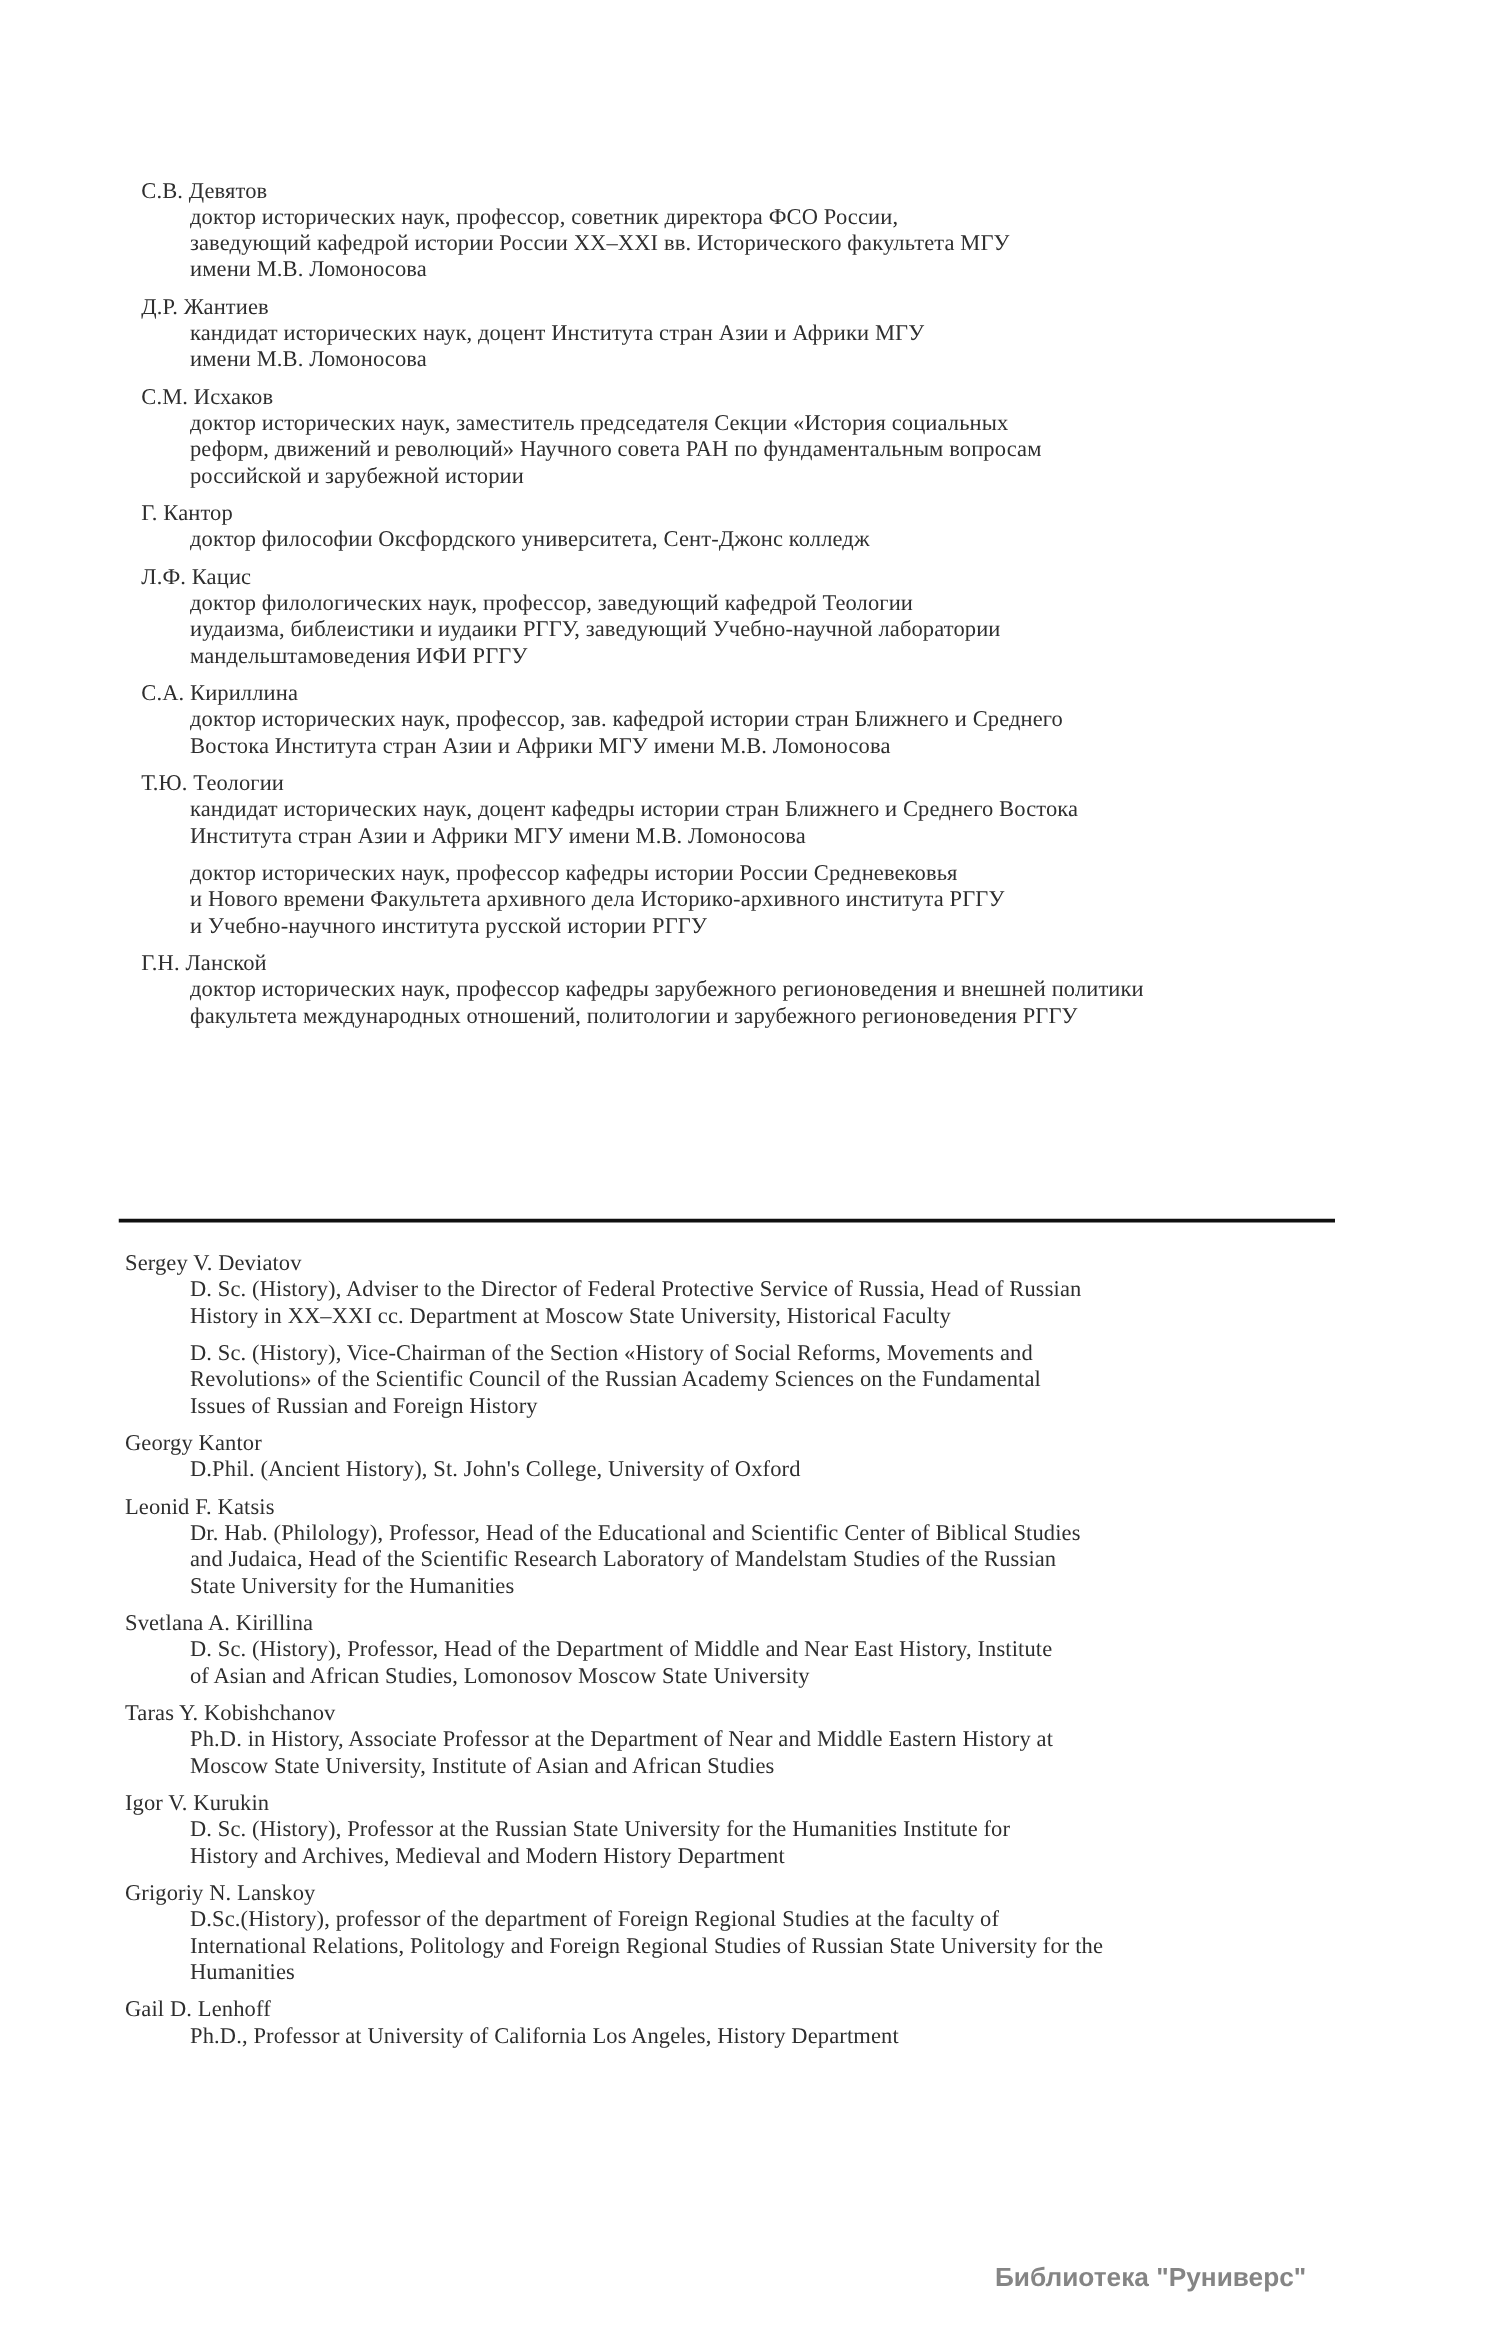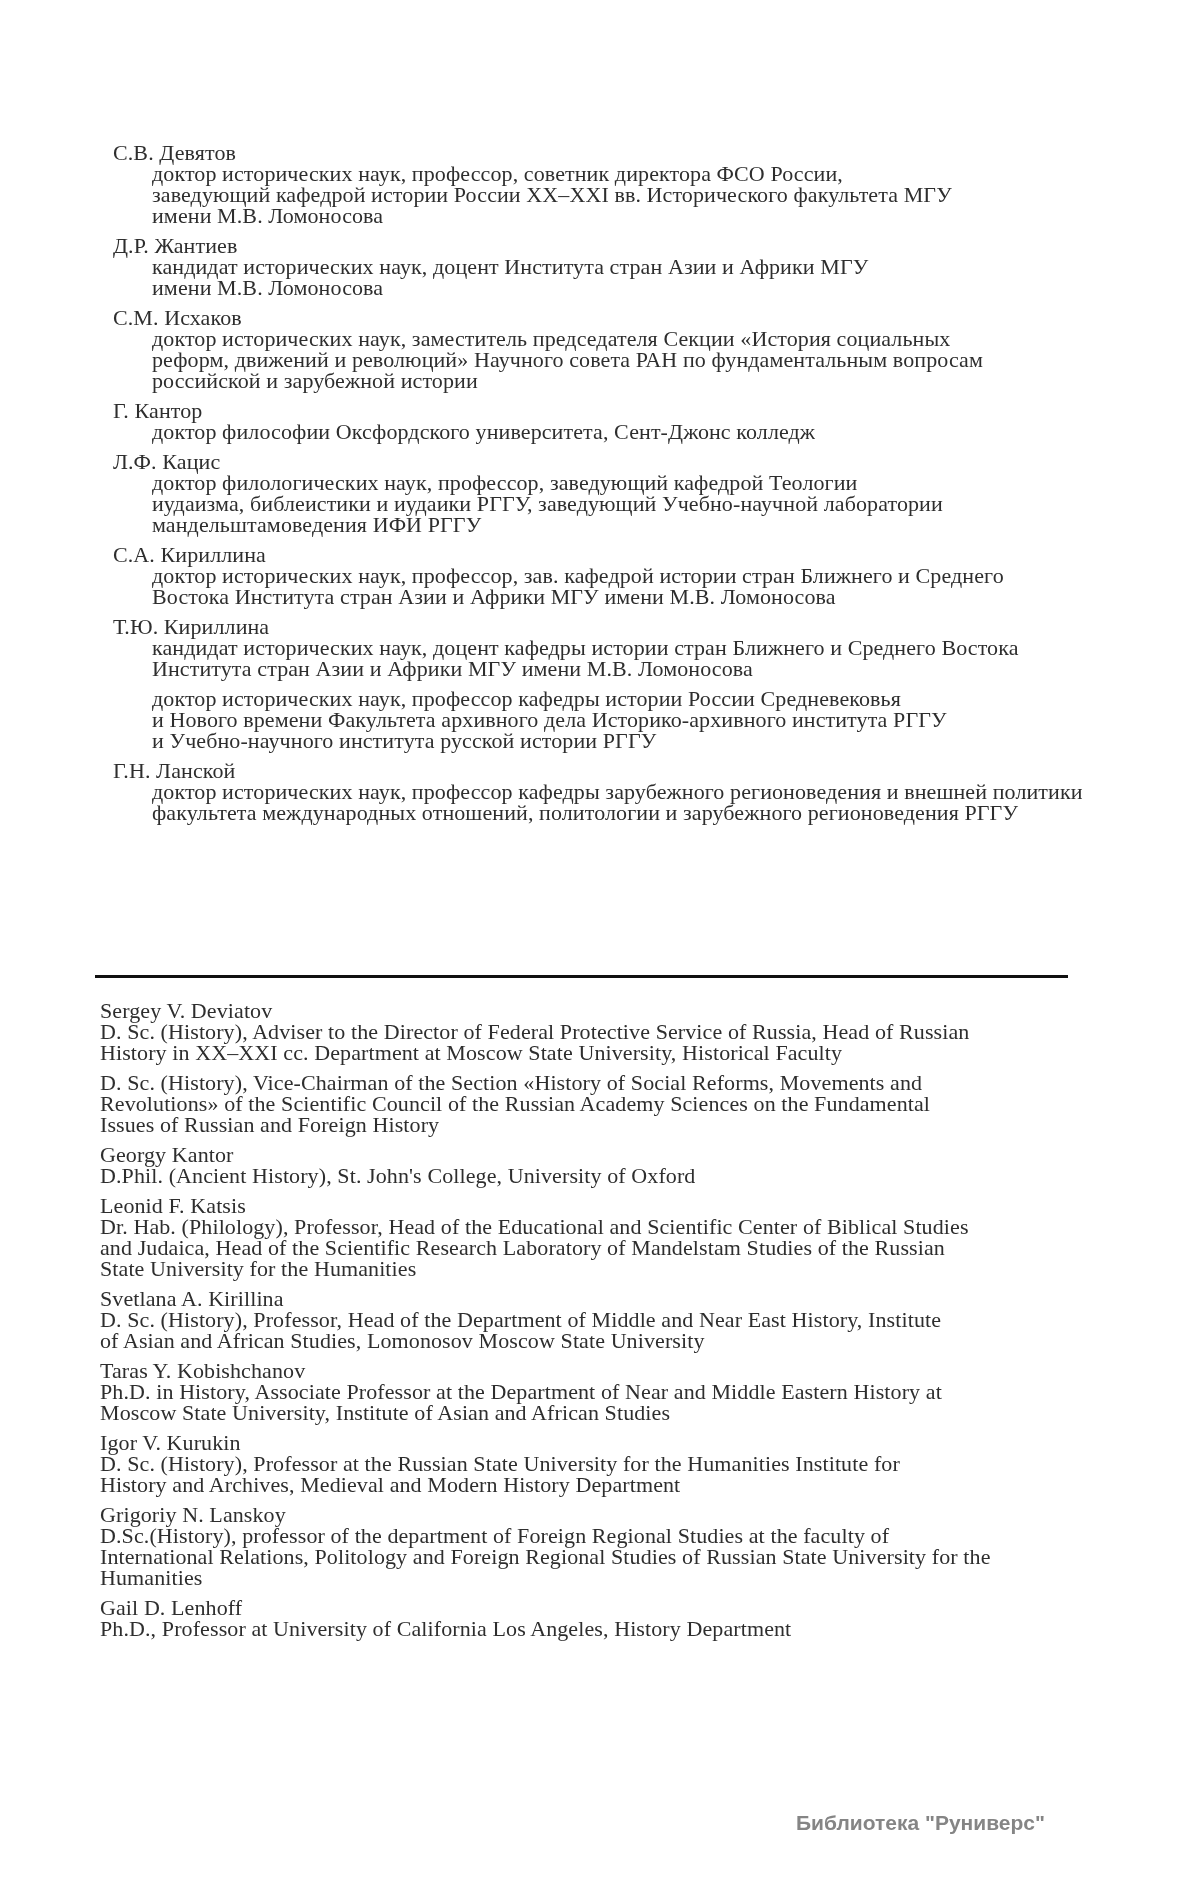--- a/index.html
+++ b/index.html
@@ -15,21 +15,21 @@
     color: #2e2e2e;
     overflow: hidden;
   }
   .page {
     position: absolute;
     inset: 0;
     background: #ffffff;
   }
   .contrib-list {
     position: absolute;
-    font-size: 22px;
+    font-size: 18px;
     line-height: 21px;
     letter-spacing: 0.1px;
     filter: blur(0.3px);
   }
   .contrib-list.ru {
     top: 142px;
     left: 113px;
     width: 1000px;
   }
   .contrib-list.en {
@@ -40,21 +40,21 @@
   .entry {
     margin: 0 0 9px 0;
   }
   .entry-name {
     white-space: nowrap;
   }
   .entry-desc {
     white-space: pre-line;
   }
   .ru .entry-desc { margin-left: 39px; }
-  .en .entry-desc { }
+  .en .entry-desc { margin-left: 52px; }
   .divider {
     position: absolute;
     top: 975px;
     left: 95px;
     width: 973px;
     height: 3px;
     background: #101010;
   }
   .watermark {
     position: absolute;
@@ -99,21 +99,21 @@
         <div class="entry-desc">доктор филологических наук, профессор, заведующий кафедрой Теологии
 иудаизма, библеистики и иудаики РГГУ, заведующий Учебно-научной лаборатории
 мандельштамоведения ИФИ РГГУ</div>
       </div>
       <div class="entry">
         <div class="entry-name">С.А. Кириллина</div>
         <div class="entry-desc">доктор исторических наук, профессор, зав. кафедрой истории стран Ближнего и Среднего
 Востока Института стран Азии и Африки МГУ имени М.В. Ломоносова</div>
       </div>
       <div class="entry">
-        <div class="entry-name">Т.Ю. Кириллина</div>
+        <div class="entry-name">Т.Ю. Теологии</div>
         <div class="entry-desc">кандидат исторических наук, доцент кафедры истории стран Ближнего и Среднего Востока
 Института стран Азии и Африки МГУ имени М.В. Ломоносова</div>
       </div>
       <div class="entry">
         <div class="entry-desc">доктор исторических наук, профессор кафедры истории России Средневековья
 и Нового времени Факультета архивного дела Историко-архивного института РГГУ
 и Учебно-научного института русской истории РГГУ</div>
       </div>
       <div class="entry">
         <div class="entry-name">Г.Н. Ланской</div>

